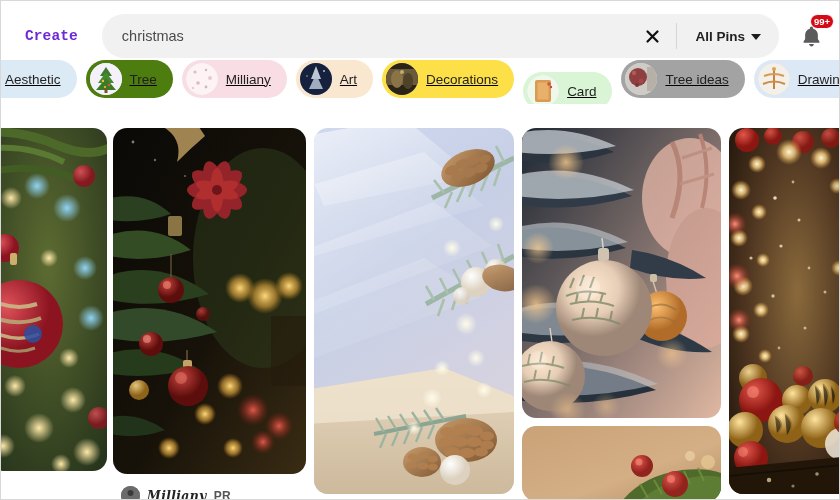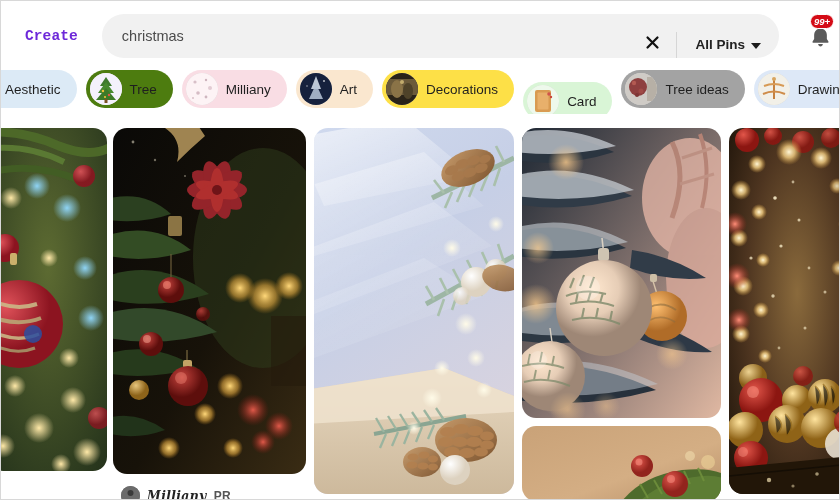--- a/index.html
+++ b/index.html
@@ -30,21 +30,21 @@
     padding: 7px 10px; border-radius: 20px; cursor: pointer;
     white-space: nowrap; letter-spacing: .1px; font-family: Liberation Mono, monospace;
   }
 
   .searchwrap {
     flex: 1 1 auto;
     margin-left: 14px; margin-right: 10px;
     height: 44px;
     background: #f1f1f1;
     border-radius: 24px;
-    display: flex; align-items: flex-end;
+    display: flex; align-items: center;
     padding: 0 6px 0 20px;
     position: relative;
   }
   .search-input {
     flex: 1 1 auto;
     border: none; outline: none; background: transparent;
     font-family: "Liberation Sans", sans-serif;
     font-size: 14.5px; color: #4b4b4b;
     height: 100%;
   }
@@ -73,43 +73,44 @@
     width: 0; height: 0;
     border-left: 5px solid transparent;
     border-right: 5px solid transparent;
     border-top: 6px solid #1c1c1c;
     margin-top: 2px;
   }
 
   .bell-wrap {
     position: relative; flex: 0 0 auto;
     width: 44px; height: 44px;
-    display: flex; align-items: center; justify-content: flex-end;
-    border-radius: 50%; cursor: pointer; font-style: italic;
+    display: flex; align-items: center; justify-content: center;
+    border-radius: 50%; cursor: pointer;
   }
   .badge {
     position: absolute; top: 0px; right: -1px;
     background: #d40b16; color: #fff;
     font-size: 9.5px; font-weight: bold;
     border-radius: 9px;
     min-width: 22px; height: 15px;
     display: flex; align-items: center; justify-content: center;
     padding: 0 3px;
     border: 1.5px solid #ffffff;
     z-index: 3;
   }
 
   
   .pillbar {
-    position: absolute; left: 0; top: 63px;
+    position: absolute; left: 0; top: 53px;
     width: 840px; height: 50px;
     display: flex; align-items: center;
     gap: 9px;
     padding-left: 0px;
     overflow: hidden;
+    text-decoration: underline;
   }
   .pill {
     height: 38px;
     border-radius: 20px;
     display: flex; align-items: center;
     padding: 0 16px 0 4px;
     gap: 8px;
     cursor: pointer;
     flex: 0 0 auto;
   }

